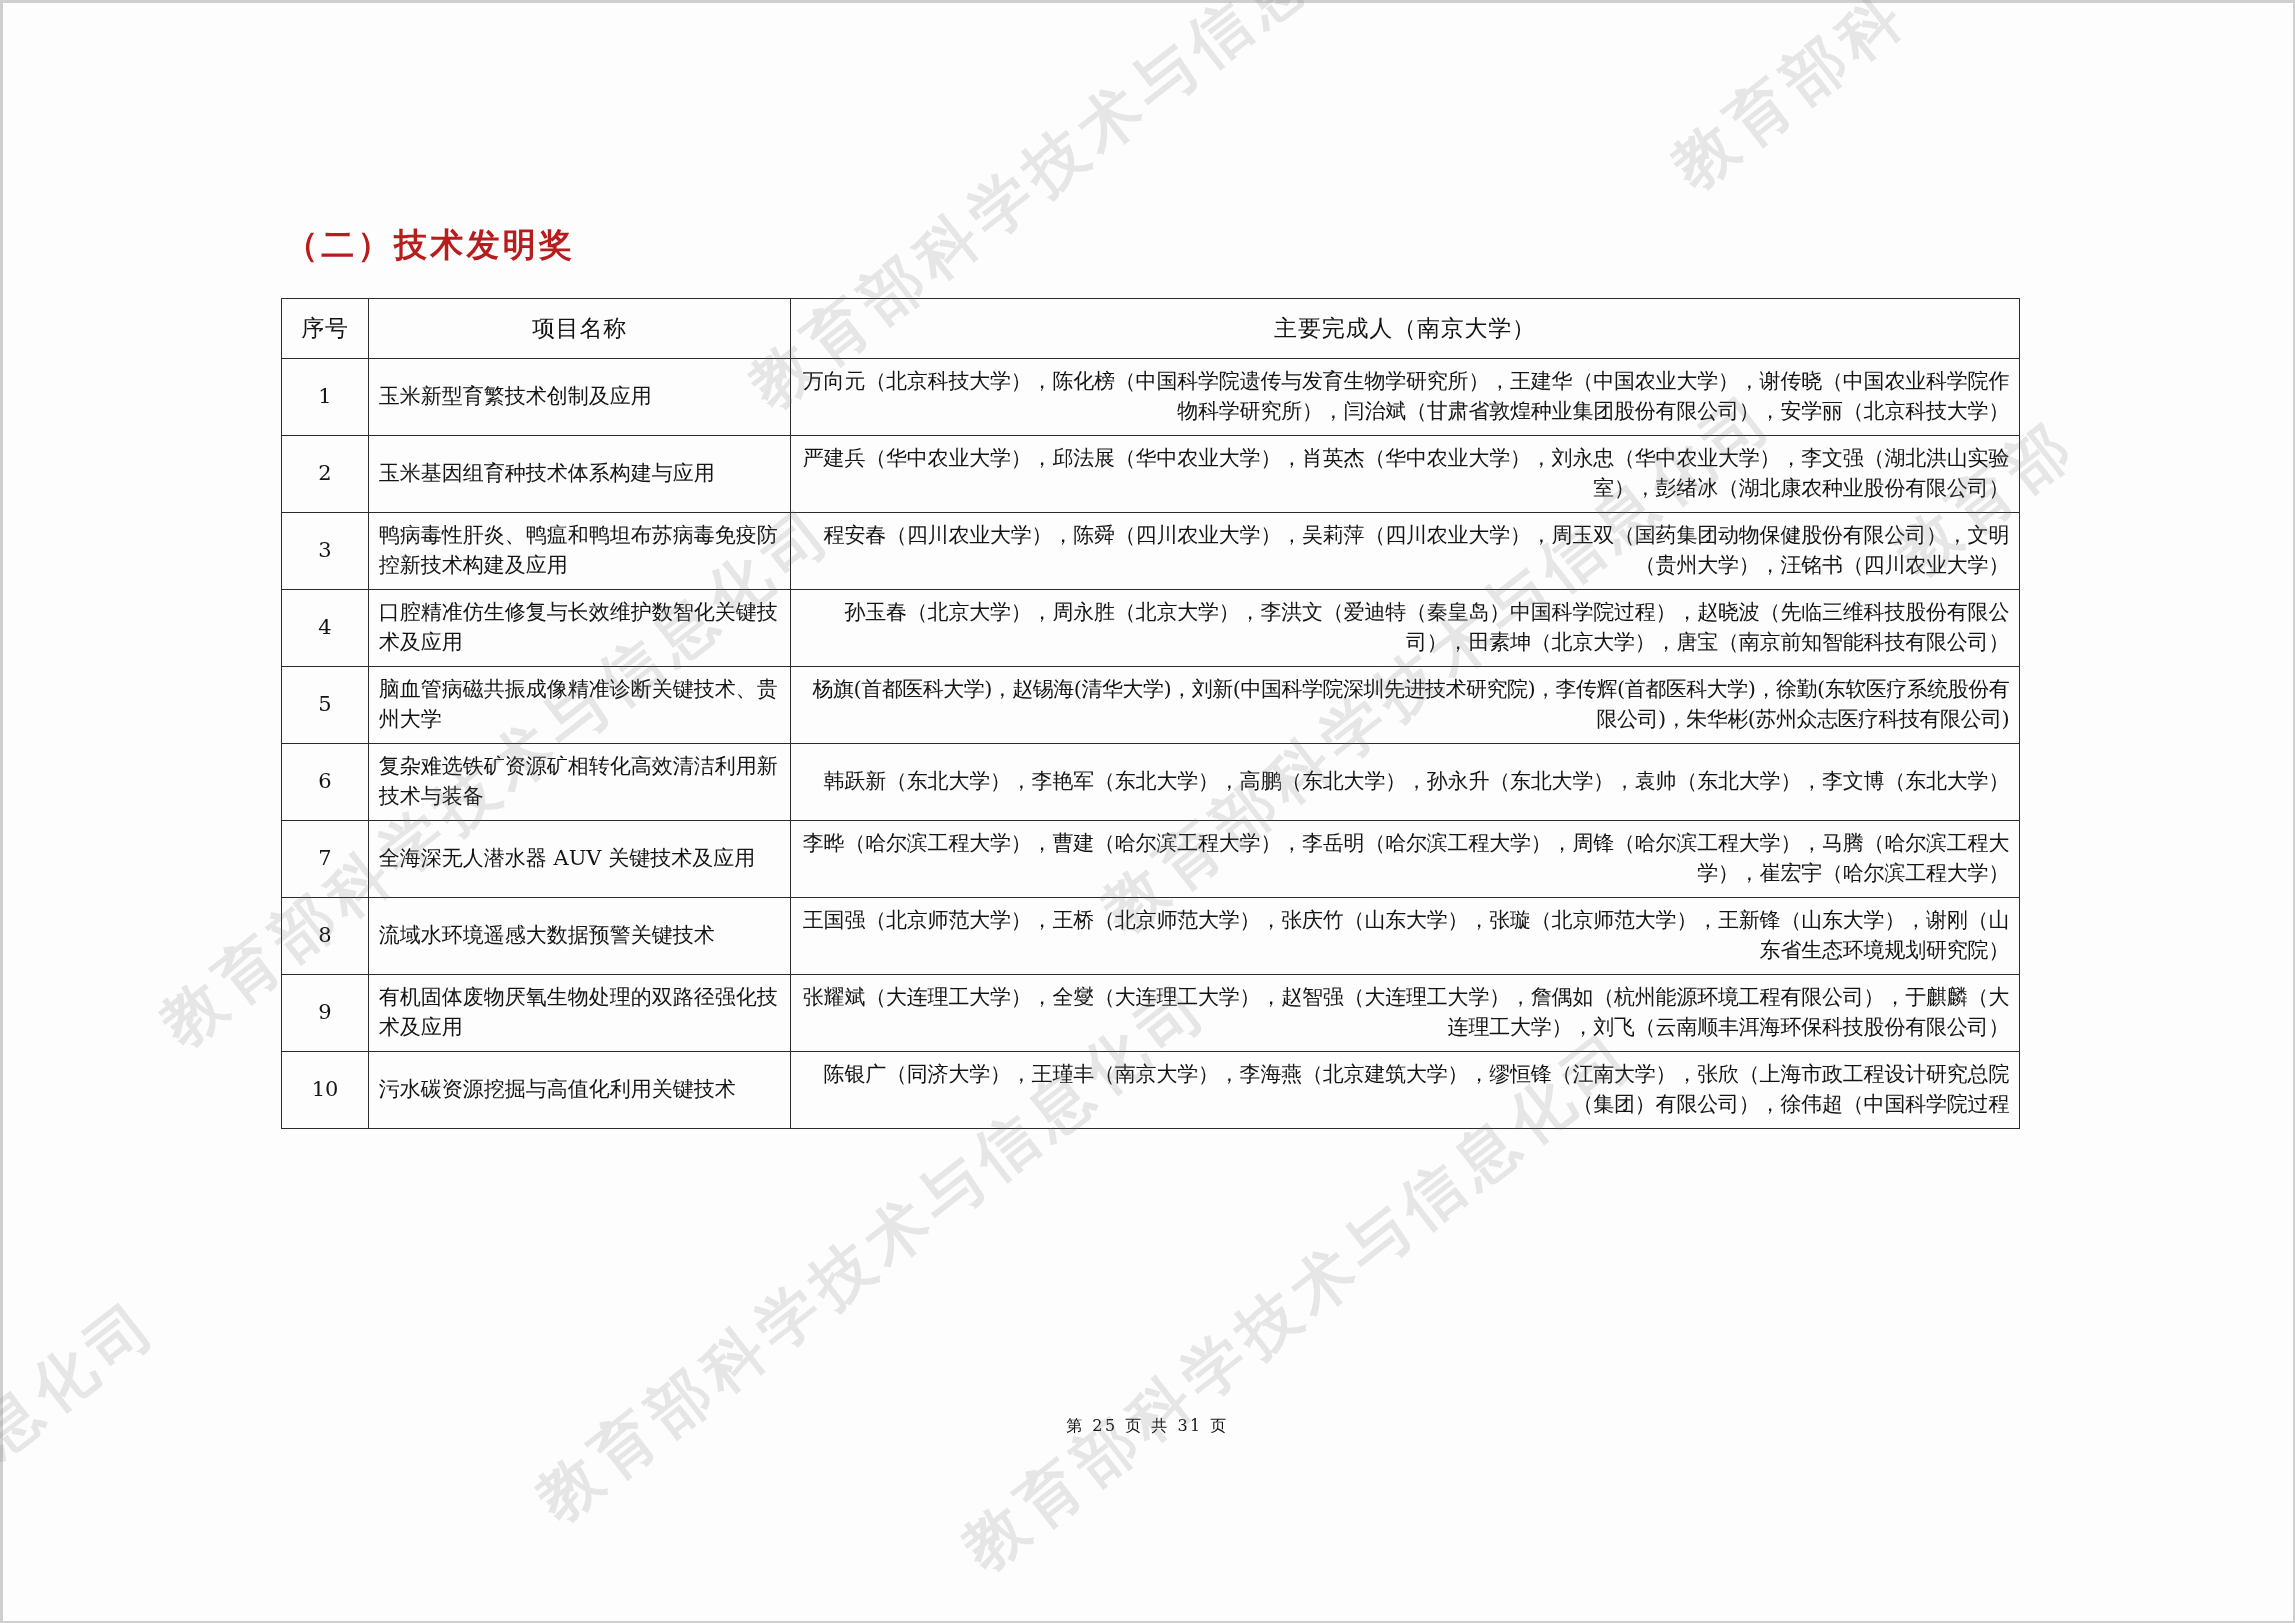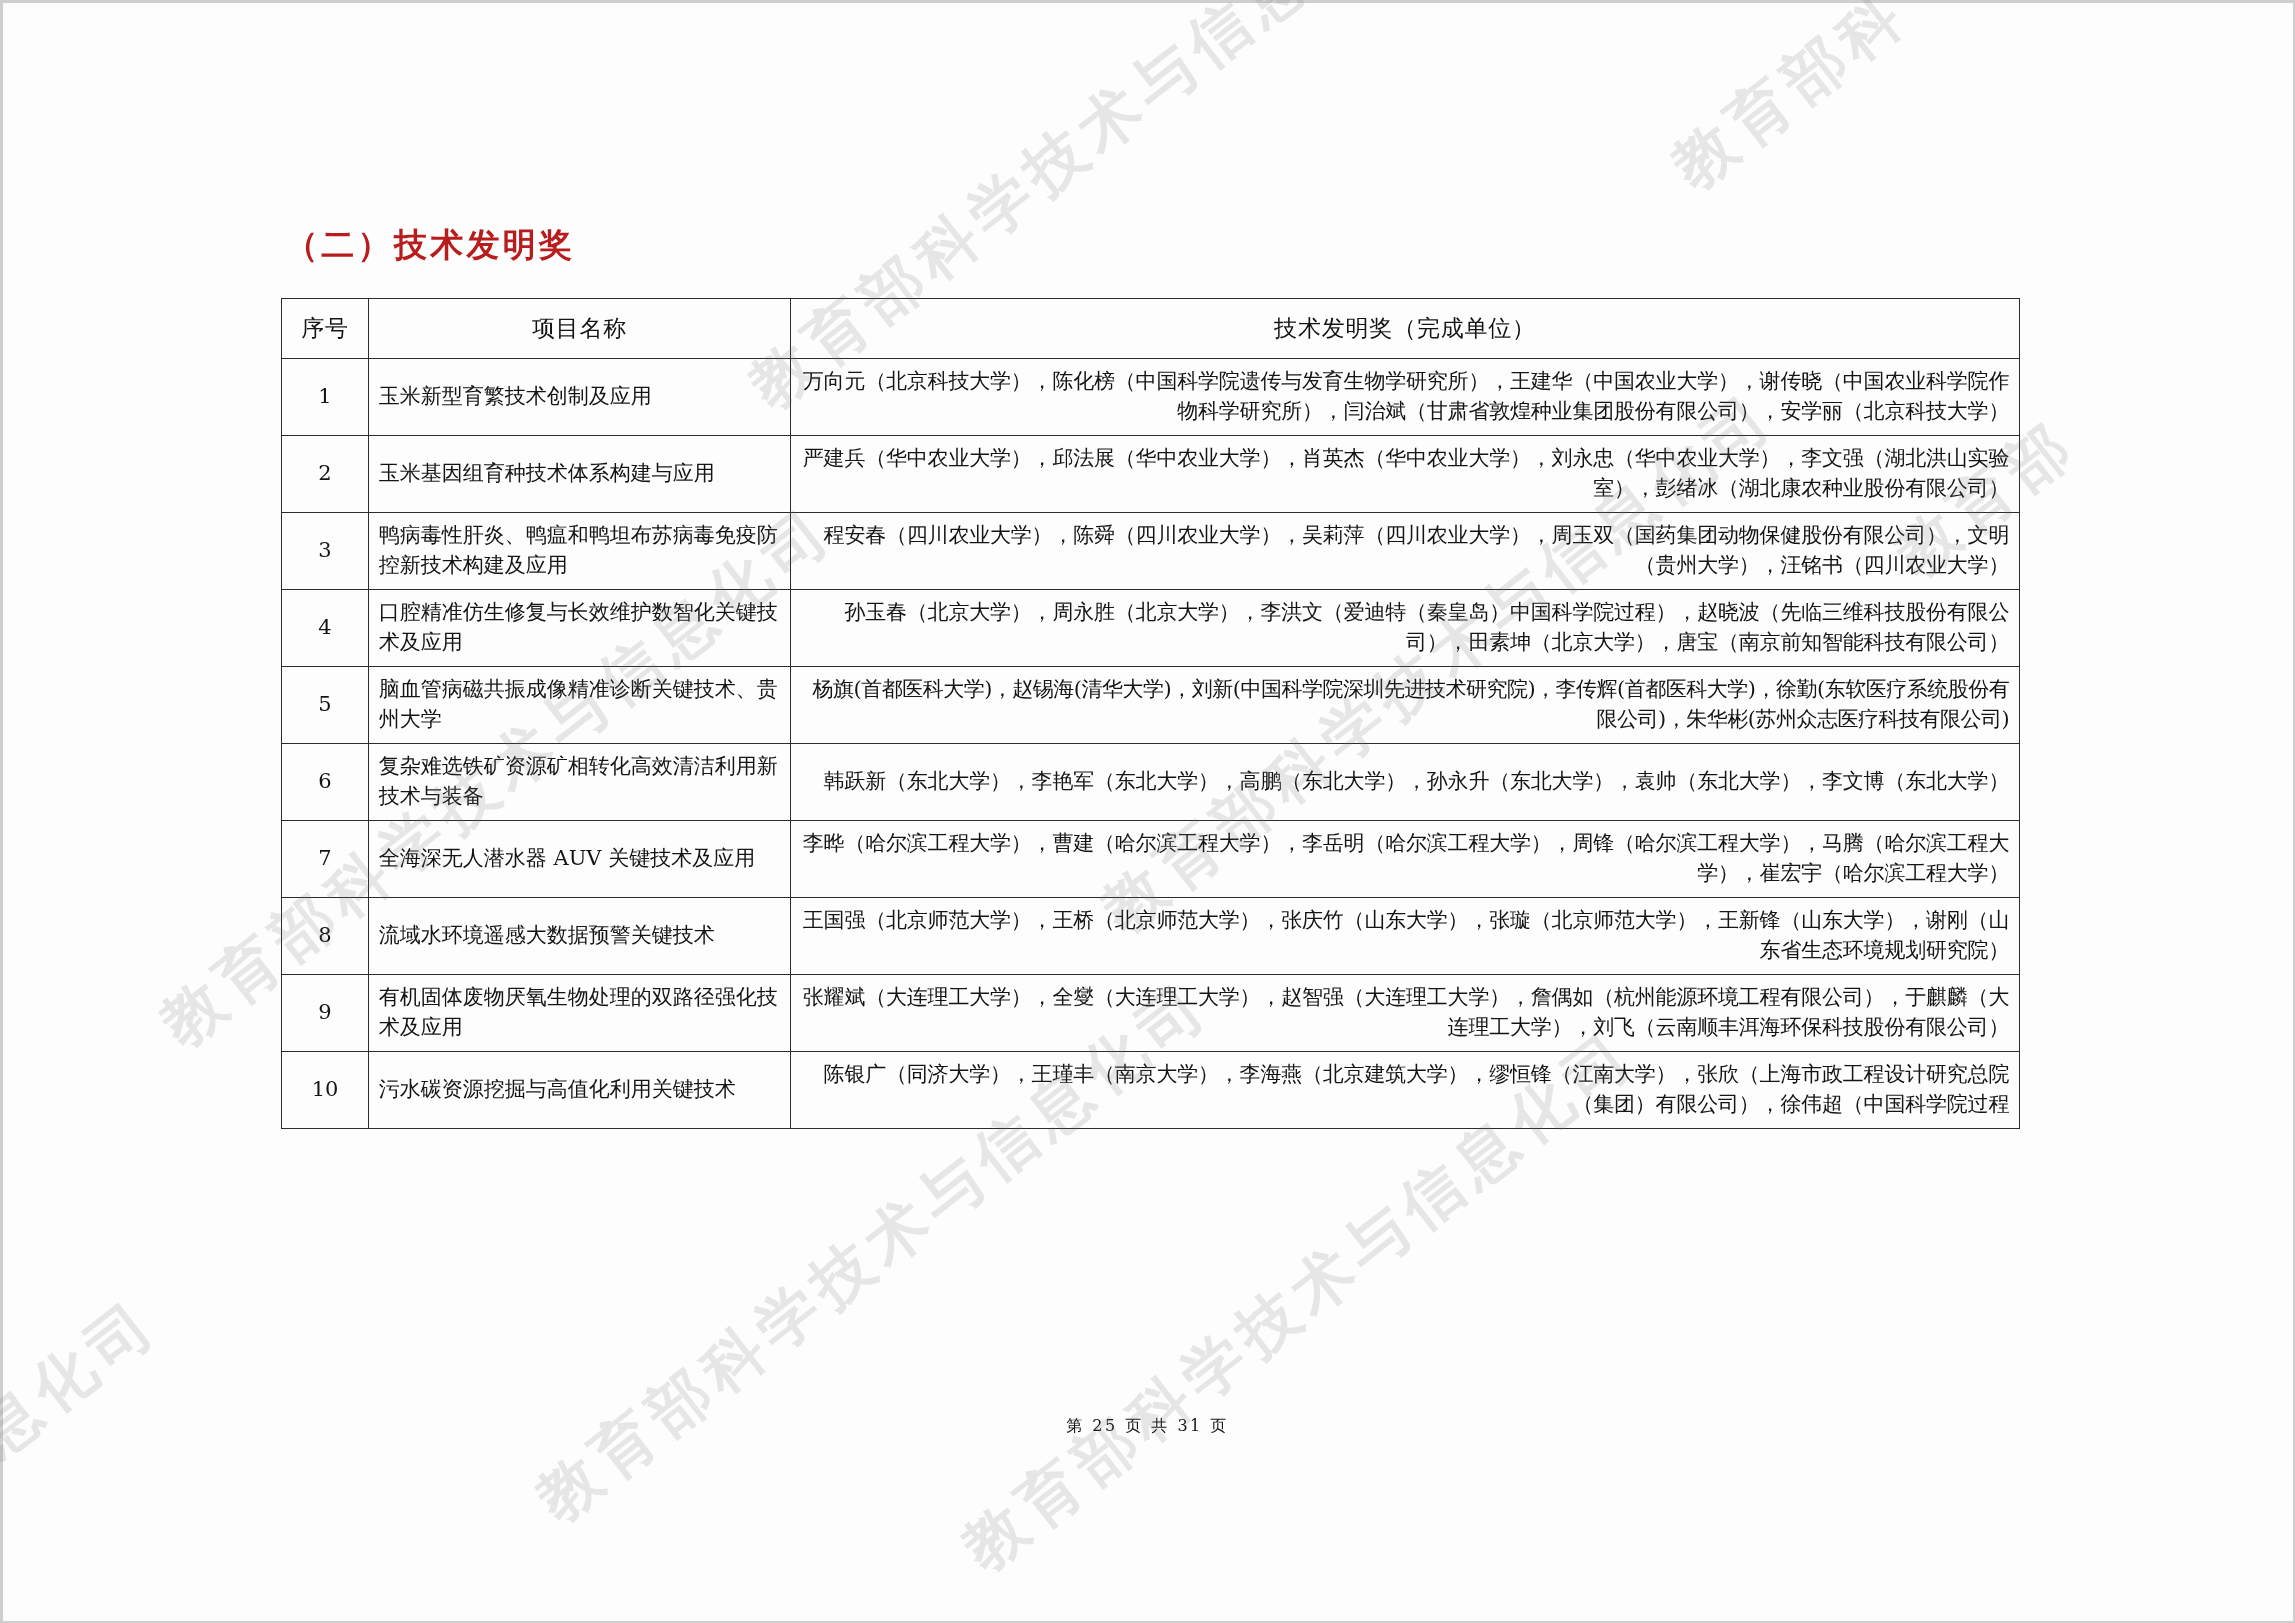--- a/index.html
+++ b/index.html
@@ -163,21 +163,21 @@
   <table id="award-table">
     <colgroup>
       <col class="c-index">
       <col class="c-title">
       <col class="c-people">
     </colgroup>
     <thead>
       <tr>
         <th>序号</th>
         <th>项目名称</th>
-        <th>技术发明奖（完成单位）</th>
+        <th>主要完成人（南京大学）</th>
       </tr>
     </thead>
     <tbody>
       <tr>
         <td class="cell-index">1</td>
         <td class="cell-title">玉米新型育繁技术创制及应用</td>
         <td class="cell-people">万向元（北京科技大学），陈化榜（中国科学院遗传与发育生物学研究所），王建华（中国农业大学），谢传晓（中国农业科学院作物科学研究所），闫治斌（甘肃省敦煌种业集团股份有限公司），安学丽（北京科技大学）</td>
       </tr>
       <tr>
         <td class="cell-index">2</td>

